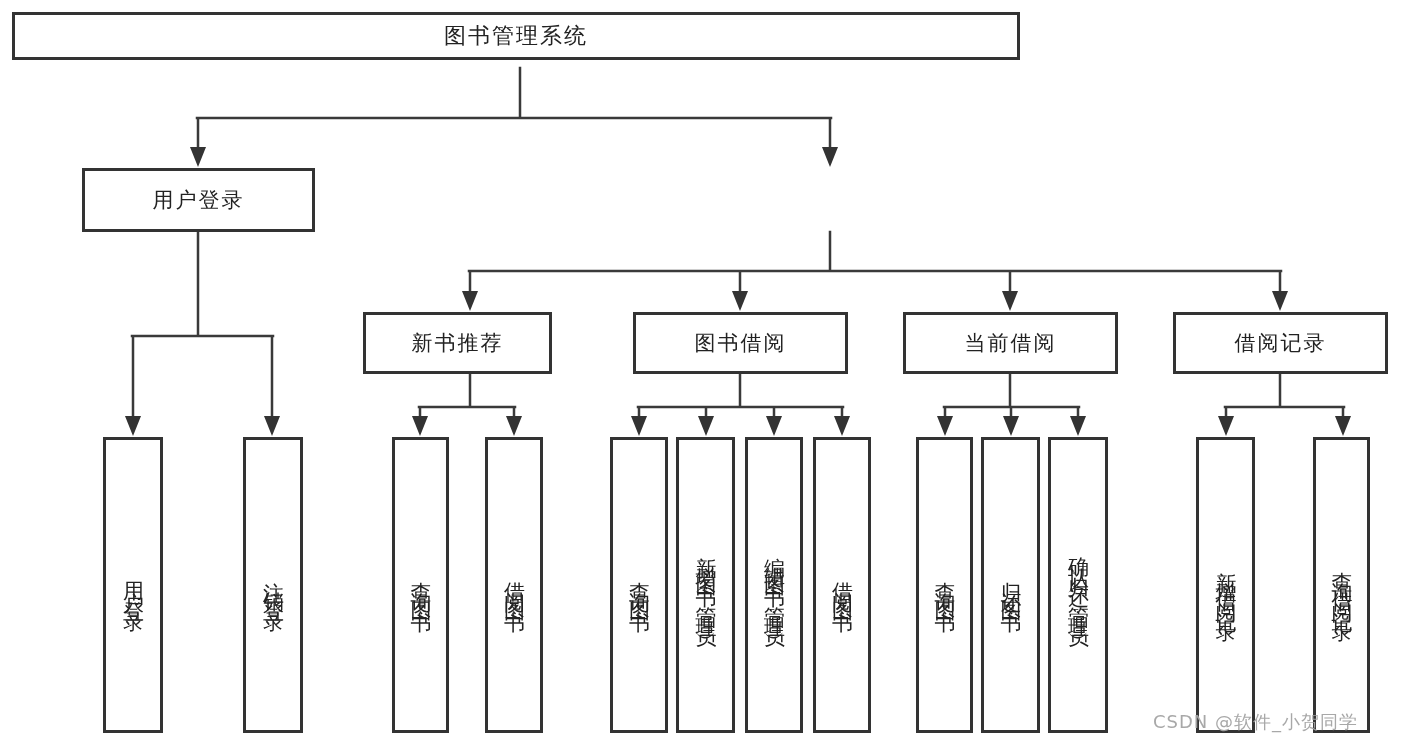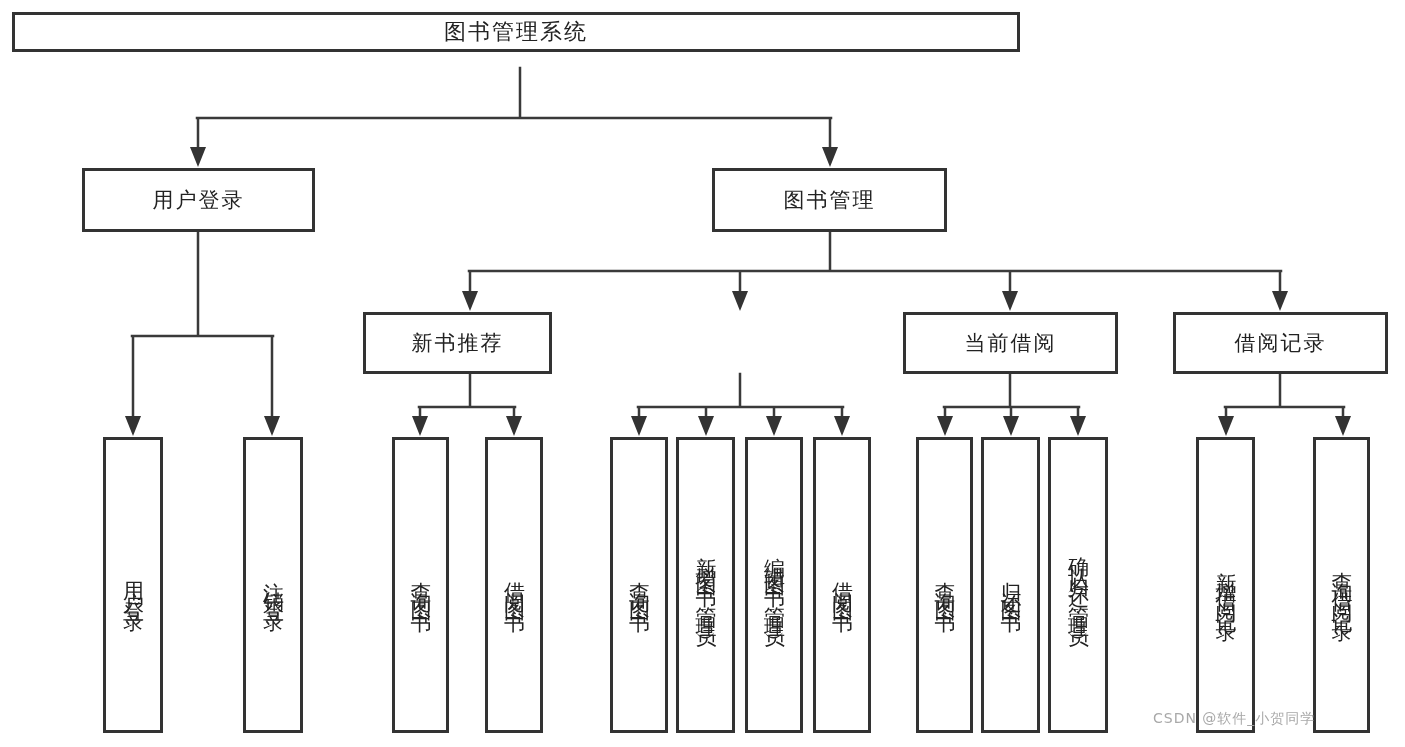--- a/index.html
+++ b/index.html
@@ -14,21 +14,21 @@
     color:#222222;
   }
   .hbox{font-size:21px;letter-spacing:2px;}
   .root{font-size:22px;}
   .vbox span{
     writing-mode:vertical-rl;text-orientation:mixed;
     font-size:21px;line-height:1;letter-spacing:10px;color:#222222;
     white-space:nowrap;
   }
   .watermark{
-    position:absolute;z-index:6;font-size:14px;letter-spacing:1px;
+    position:absolute;z-index:6;font-size:18px;letter-spacing:1px;
     color:rgba(163,163,163,0.95);white-space:nowrap;
   }
 </style>
 </head>
 <body>
 
 <div class="stage">
 
   <svg class="connectors" width="1405" height="747" viewBox="0 0 1405 747">
 
@@ -83,33 +83,33 @@
       <polygon points="766,416 782,416 774,436"></polygon>
       <polygon points="834,416 850,416 842,436"></polygon>
       <polygon points="937,416 953,416 945,436"></polygon>
       <polygon points="1003,416 1019,416 1011,436"></polygon>
       <polygon points="1070,416 1086,416 1078,436"></polygon>
       <polygon points="1218,416 1234,416 1226,436"></polygon>
       <polygon points="1335,416 1351,416 1343,436"></polygon>
     </g>
   </svg>
 
-  <div class="node hbox root" style="left:12px;top:12px;width:1008px;height:40px;">
+  <div class="node hbox root" style="left:12px;top:12px;width:1008px;height:48px;">
     <span>图书管理系统</span>
   </div>
 
   <div class="node hbox" style="left:82px;top:168px;width:233px;height:64px;">
     <span>用户登录</span>
   </div>
-  <div class="node hbox" style="left:712px;top:168px;width:235px;height:64px;">
-    <span>图书管理</span>
-  </div>
 
   <div class="node hbox" style="left:363px;top:312px;width:189px;height:62px;">
     <span>新书推荐</span>
+  </div>
+  <div class="node hbox" style="left:633px;top:312px;width:215px;height:62px;">
+    <span>图书借阅</span>
   </div>
   <div class="node hbox" style="left:1173px;top:312px;width:215px;height:62px;">
     <span>借阅记录</span>
   </div>
   <div class="node hbox" style="left:903px;top:312px;width:215px;height:62px;">
     <span>当前借阅</span>
   </div>
 
   <div class="node vbox" style="left:103px;top:437px;width:60px;height:296px;">
     <span>用户登录</span>

